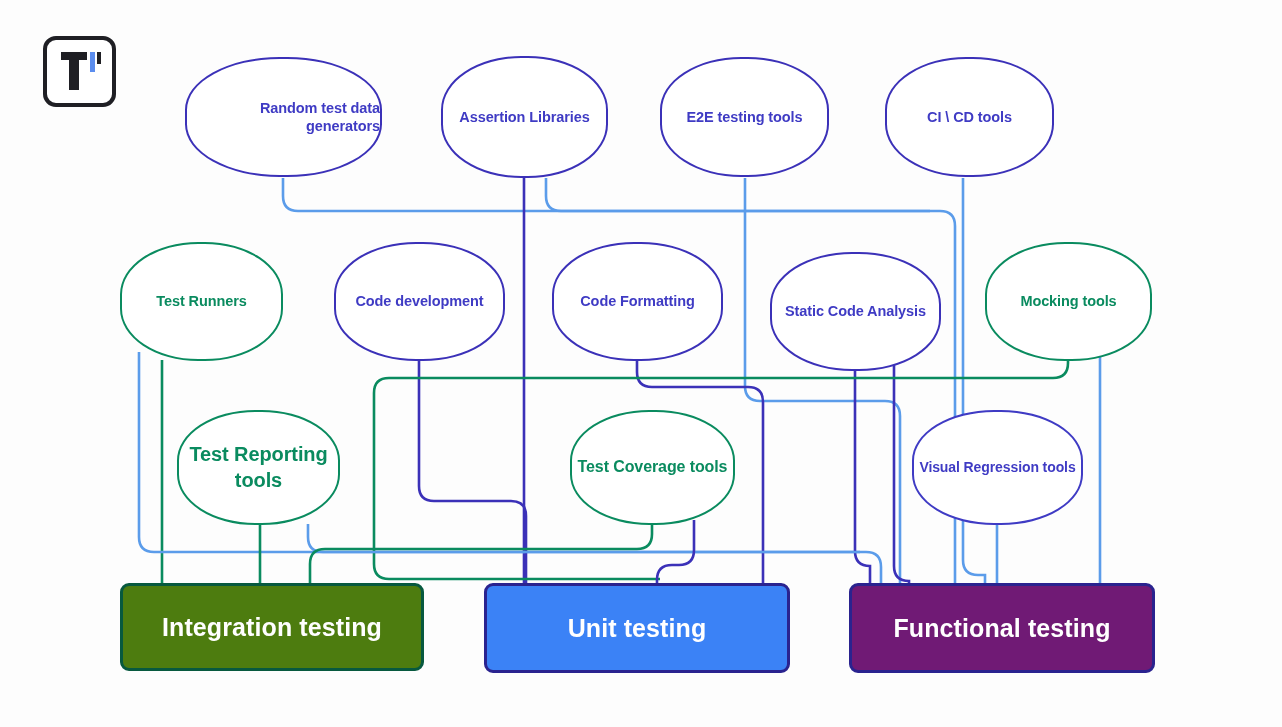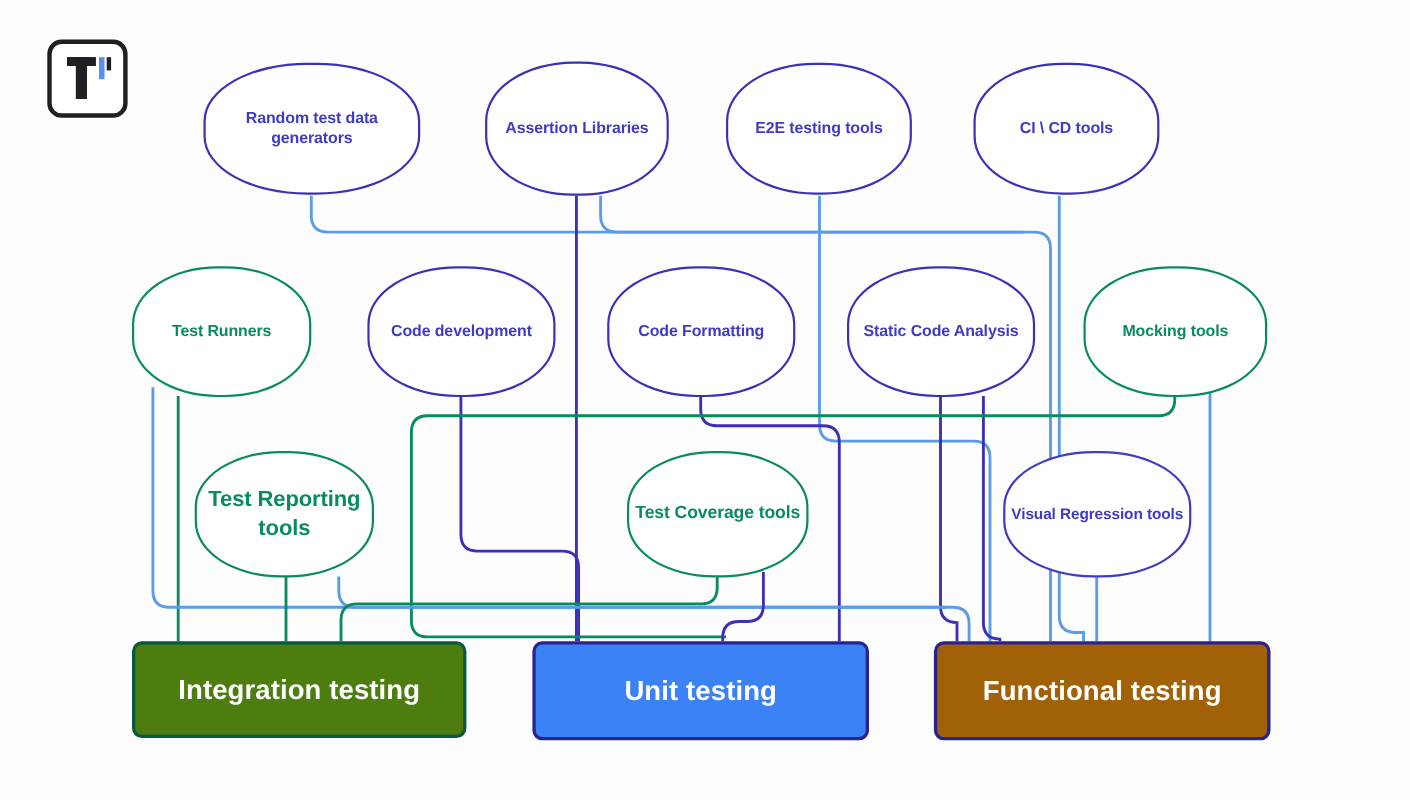--- a/index.html
+++ b/index.html
@@ -36,21 +36,21 @@
 
   
   .bar{
     position:absolute;box-sizing:border-box;
     display:flex;align-items:center;justify-content:center;
     border-radius:9px;color:#ffffff;font-weight:bold;
     letter-spacing:0.1px;
   }
   .bar.integration{background:#4d7c0f;border:3px solid #07593f;font-size:25px;}
   .bar.unit{background:#3b82f6;border:3px solid #2a238f;font-size:25px;}
-  .bar.functional{background:#a16207;border:3px solid #2a238f;font-size:25px;}
+  .bar.functional{background:#701a75;border:3px solid #2a238f;font-size:25px;}
 </style>
 </head>
 <body>
 
 <div id="stage">
 
   <div class="logo">
     <svg width="65" height="63" viewBox="0 0 65 63">
       <path d="M14 12 H40 V20 H32 V50 H22 V20 H14 Z" fill="#1f1f24"></path>
       <rect x="14" y="12" width="26" height="8" fill="#1f1f24"></rect>
@@ -96,42 +96,42 @@
       <path d="M652 524 L652 534 Q652 549 637 549 L325 549 Q310 549 310 564 L310 583" stroke="#0a8b5f"></path>
 
       <path d="M694 520 L694 550 Q694 565 679 565 L672 565 Q657 565 657 580 L657 583" stroke="#3b31b8"></path>
 
       <path d="M997 524 L997 583" stroke="#5b9cea"></path>
 
     </g>
   </svg>
 
   <div id="nodes">
-      <div class="node indigo" style="left: 185px; top: 57px; width: 197px; height: 120px; font-size: 14.5px;">
+      <div class="node indigo" style="left: 185px; top: 57px; width: 197px; height: 120px; font-size: 14.5px; text-align: right;">
         <span>Random test data generators</span>
       </div>
       <div class="node indigo" style="left: 441px; top: 56px; width: 167px; height: 122px; font-size: 14.5px;">
         <span>Assertion Libraries</span>
       </div>
       <div class="node indigo" style="left: 660px; top: 57px; width: 169px; height: 120px; font-size: 14.5px;">
         <span>E2E testing tools</span>
       </div>
       <div class="node indigo" style="left: 885px; top: 57px; width: 169px; height: 120px; font-size: 14.5px;">
         <span>CI \ CD tools</span>
       </div>
       <div class="node green" style="left: 120px; top: 242px; width: 163px; height: 119px; font-size: 14.5px;">
         <span>Test Runners</span>
       </div>
       <div class="node indigo" style="left: 334px; top: 242px; width: 171px; height: 119px; font-size: 14.5px;">
         <span>Code development</span>
       </div>
       <div class="node indigo" style="left: 552px; top: 242px; width: 171px; height: 119px; font-size: 14.5px;">
         <span>Code Formatting</span>
       </div>
-      <div class="node indigo" style="left: 770px; top: 242px; width: 171px; height: 119px; font-size: 14.5px;">
+      <div class="node indigo" style="left: 770px; top: 252px; width: 171px; height: 119px; font-size: 14.5px;">
         <span>Static Code Analysis</span>
       </div>
       <div class="node green" style="left: 985px; top: 242px; width: 167px; height: 119px; font-size: 14.5px;">
         <span>Mocking tools</span>
       </div>
       <div class="node green" style="left: 177px; top: 410px; width: 163px; height: 115px; font-size: 20px;">
         <span>Test Reporting tools</span>
       </div>
       <div class="node green" style="left: 570px; top: 410px; width: 165px; height: 115px; font-size: 16px;">
         <span>Test Coverage tools</span>

